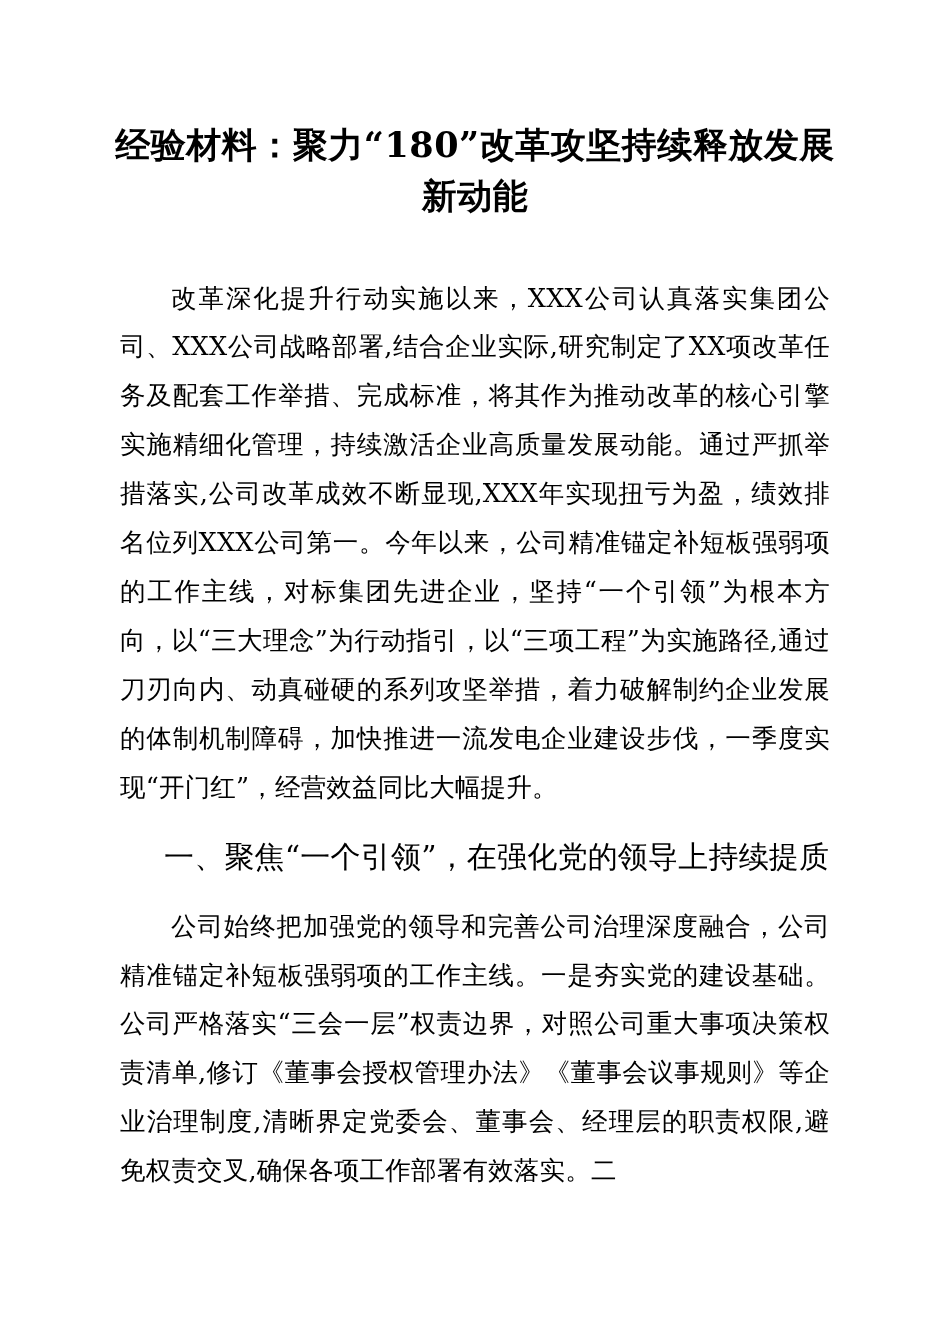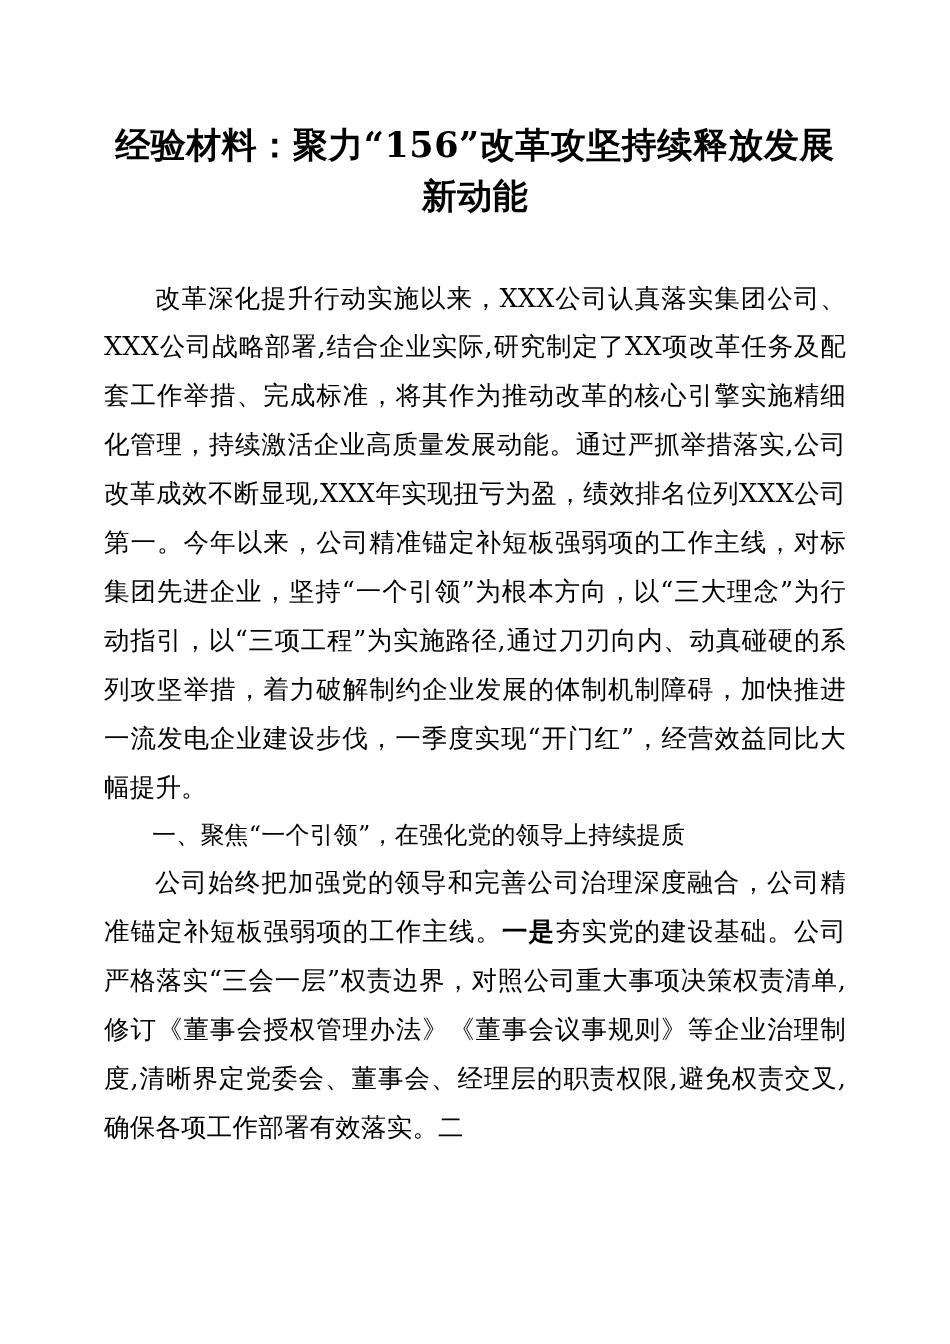--- a/index.html
+++ b/index.html
@@ -30,43 +30,43 @@
     letter-spacing: 0.5px;
     margin: 24px 0 0 0;
     padding: 0 6px;
   }
   .body-block {
     margin-top: 52px;
   }
   p.para {
     font-size: 25.5px;
     line-height: 1.92;
-    margin: 0;
+    margin: 16px;
     text-align: justify;
     text-justify: inter-ideograph;
     text-indent: 2em;
     letter-spacing: 0.2px;
   }
   .heading-para {
-    font-size: 24px;
+    font-size: 30px;
     line-height: 1.92;
     margin: 0;
     text-indent: 2em;
     letter-spacing: 0.2px;
   }
   b.em {
-    font-weight: bold;
+    font-weight: normal;
   }
 </style>
 </head>
 <body>
 
 <div class="page">
 
-  <h1 class="doc-title">经验材料：聚力“156”改革攻坚持续释放发展新动能</h1>
+  <h1 class="doc-title">经验材料：聚力“180”改革攻坚持续释放发展新动能</h1>
 
   <div class="body-block">
 
     <p class="para">改革深化提升行动实施以来，XXX公司认真落实集团公司、XXX公司战略部署,结合企业实际,研究制定了XX项改革任务及配套工作举措、完成标准，将其作为推动改革的核心引擎实施精细化管理，持续激活企业高质量发展动能。通过严抓举措落实,公司改革成效不断显现,XXX年实现扭亏为盈，绩效排名位列XXX公司第一。今年以来，公司精准锚定补短板强弱项的工作主线，对标集团先进企业，坚持“一个引领”为根本方向，以“三大理念”为行动指引，以“三项工程”为实施路径,通过刀刃向内、动真碰硬的系列攻坚举措，着力破解制约企业发展的体制机制障碍，加快推进一流发电企业建设步伐，一季度实现“开门红”，经营效益同比大幅提升。</p>
 
     <p class="heading-para">一、聚焦“一个引领”，在强化党的领导上持续提质</p>
 
     <p class="para"><span>公司始终把加强党的领导和完善公司治理深度融合，公司精准锚定补短板强弱项的工作主线。</span><b class="em">一是</b><span>夯实党的建设基础。公司严格落实“三会一层”权责边界，对照公司重大事项决策权责清单,修订《董事会授权管理办法》《董事会议事规则》等企业治理制度,清晰界定党委会、董事会、经理层的职责权限,避免权责交叉,确保各项工作部署有效落实。二</span></p>
 
   </div>

